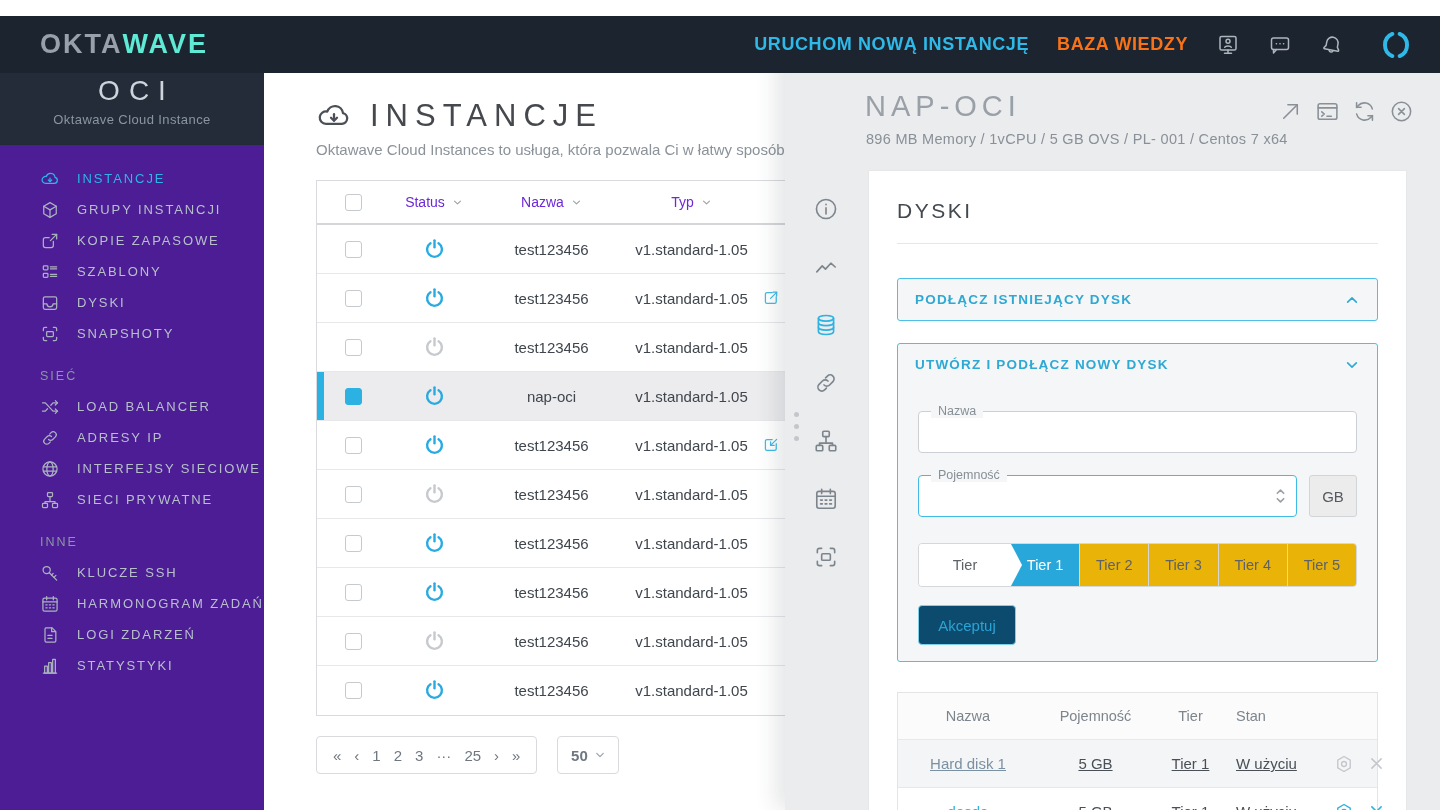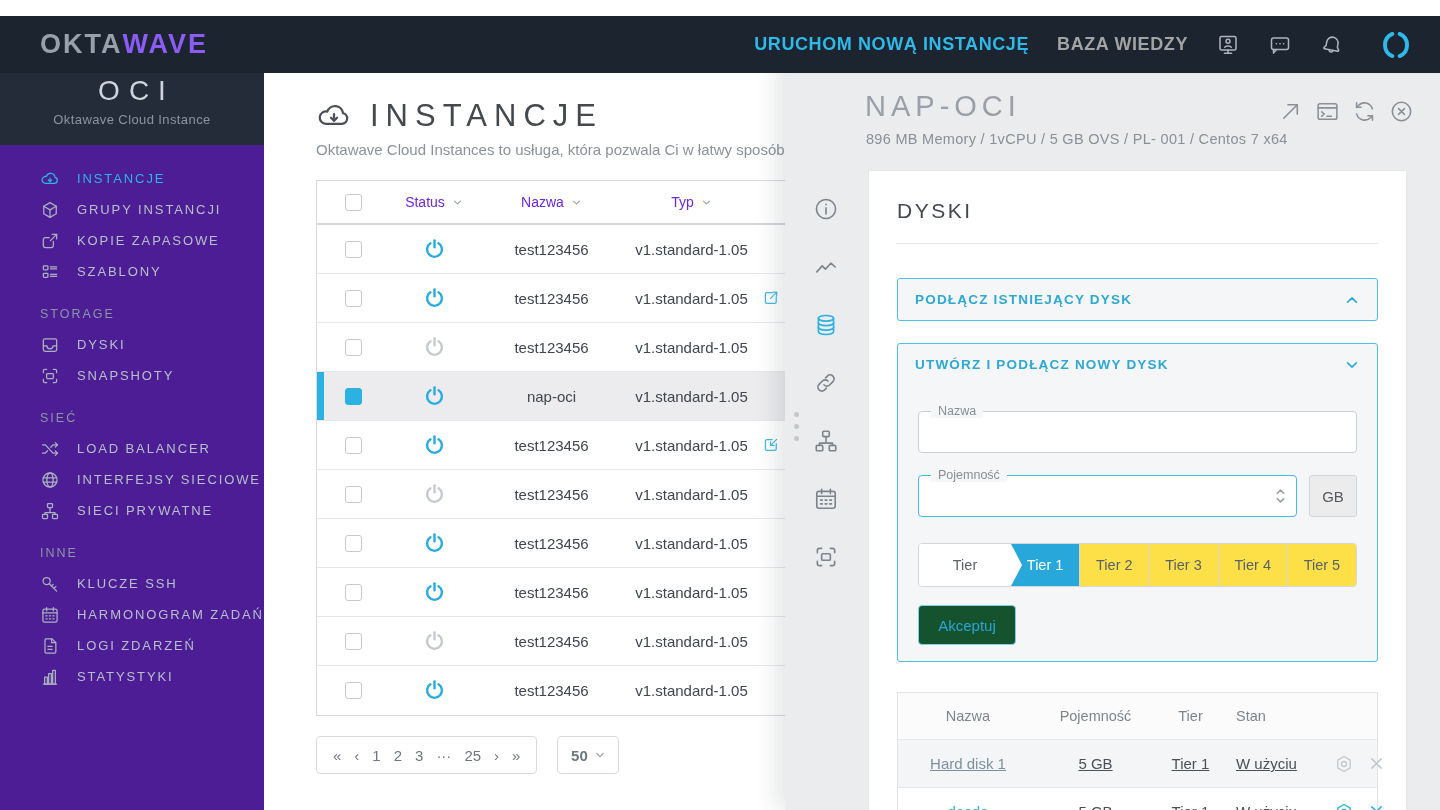--- a/index.html
+++ b/index.html
@@ -8,25 +8,25 @@
   .canvas { position:relative; width:1440px; height:810px; overflow:hidden; background:#fff; margin:0 auto; }
 
   svg { display:block; }
   .ic svg { width:100%; height:100%; }
   .ic { display:inline-block; }
 
   
   .topbar { position:absolute; left:0; top:16px; width:1440px; height:57px; background:#1c2430; display:flex; align-items:center; z-index:20; }
   .logo { margin-left:40px; font-size:27px; font-weight:700; letter-spacing:2px; display:flex; }
   .logo .p1 { color:#98a1ab; }
-  .logo .p2 { color:#8b5cf6; }
+  .logo .p2 { color:#5eead4; }
   .topnav { margin-left:auto; display:flex; align-items:center; gap:28px; padding-right:26px; }
   .toplink { font-size:18px; letter-spacing:.6px; font-weight:700; cursor:pointer; }
   .toplink.cyan { color:#2fb9e8; }
-  .toplink.white { color:#a3a3a3; }
+  .toplink.white { color:#f97316; }
   .topicon { width:24px; height:24px; color:#aeb5bd; cursor:pointer; }
   .avatar { width:36px; height:36px; color:#2fb9e8; cursor:pointer; margin-left:6px; }
 
   
   .sidebar { position:absolute; left:0; top:57px; width:264px; height:753px; background:#4c1d95; z-index:10; }
   .side-head { height:88px; background:#242c39; display:flex; flex-direction:column; align-items:center; justify-content:center; border-bottom:1px solid #222a36; }
   .side-title { font-size:28px; font-weight:300; letter-spacing:9px; color:#cdd4db; padding-left:9px; }
   .side-sub { margin-top:5px; font-size:13px; color:#8a95a1; letter-spacing:.4px; }
   .menu { padding-top:18px; }
   .mitem { height:31px; display:flex; align-items:center; gap:17px; padding-left:40px; color:#b7c0ca; font-size:13px; letter-spacing:1.9px; cursor:pointer; }
@@ -96,23 +96,23 @@
   .field input { width:100%; height:100%; border:none; outline:none; background:transparent; padding:0 34px 0 14px; font-size:15px; color:#3f464d; font-family:inherit; }
   .caprow { margin-top:22px; display:flex; align-items:flex-start; gap:12px; }
   .field.cap { flex:1; border:1.5px solid #3fbbe6; }
   .spin { position:absolute; right:9px; top:50%; transform:translateY(-50%); width:13px; height:20px; color:#9aa0a7; cursor:pointer; }
   .unit { width:48px; height:42px; background:#ececed; border:1px solid #d2d5d8; border-radius:3px; display:flex; align-items:center; justify-content:center; font-size:15px; color:#55595e; }
 
   .tierctl { margin-top:26px; height:44px; display:flex; border:1px solid #d5d8da; border-radius:4px; background:#ececed; overflow:hidden; }
   .seg { display:flex; align-items:center; justify-content:center; font-size:14.5px; color:#5c6268; cursor:pointer; }
   .seg.first { width:92px; background:#fff; position:relative; z-index:2; color:#5c6268; }
   .seg.first::after { content:""; position:absolute; right:-11px; top:50%; transform:translateY(-50%); border-left:11px solid #fff; border-top:21px solid transparent; border-bottom:21px solid transparent; z-index:3; }
-  .seg.opt { flex:1; border-left:1px solid #d5d8da; background:#fde047; }
+  .seg.opt { flex:1; border-left:1px solid #d5d8da; background:#eab308; }
   .seg.opt.sel { background:#28a8da; color:#fff; border-left:none; }
-  .accept { margin-top:18px; width:98px; height:40px; background:#14532d; border:1.5px solid #7fd0eb; border-radius:4px; color:#2ba4d4; font-size:15px; font-family:inherit; cursor:pointer; }
+  .accept { margin-top:18px; width:98px; height:40px; background:#0c4a6e; border:1.5px solid #7fd0eb; border-radius:4px; color:#2ba4d4; font-size:15px; font-family:inherit; cursor:pointer; }
 
   .dtable { margin-top:30px; border:1px solid #e2e4e6; }
   .dhead { display:grid; grid-template-columns:140px 115px 75px 95px 1fr; height:46px; align-items:center; background:#fbfbfc; color:#7d858c; font-size:14.5px; }
   .dhead .dc { text-align:center; }
   .dhead .dc.st { text-align:left; padding-left:8px; }
   .drow { display:grid; grid-template-columns:140px 115px 75px 95px 1fr; height:48px; align-items:center; border-top:1px solid #e6e8ea; font-size:15px; color:#4a5056;text-decoration:underline; }
   .drow.muted { background:#f4f5f6; }
   .drow .dc { text-align:center; }
   .drow .dc.st { text-align:left; padding-left:8px; }
   .dlink { text-decoration:underline; cursor:pointer; }
@@ -211,21 +211,20 @@
             <svg viewBox="0 0 24 24" fill="none" stroke="currentColor" stroke-width="1.5" stroke-linecap="round" stroke-linejoin="round">
               <rect x="4" y="4.5" width="5.5" height="5" rx="1"></rect>
               <path d="M12.5 5.8h7.5M12.5 8.2h7.5"></path>
               <rect x="4" y="13.5" width="5.5" height="5" rx="1"></rect>
               <path d="M12.5 14.8h7.5M12.5 17.2h7.5"></path>
             </svg>
           </span>
         <span>SZABLONY</span>
       </div>
 
-      <div class="msec">STORAGE</div>
       <div class="mitem">
         <span class="mi ic">
             <svg viewBox="0 0 24 24" fill="none" stroke="currentColor" stroke-width="1.5" stroke-linecap="round" stroke-linejoin="round">
               <rect x="4" y="4.5" width="16" height="15" rx="2"></rect>
               <path d="M4 13h4.3a3.7 3.7 0 0 0 7.4 0H20"></path>
             </svg>
           </span>
         <span>DYSKI</span>
       </div>
       <div class="mitem">
@@ -246,20 +245,29 @@
         <span class="mi ic">
             <svg viewBox="0 0 24 24" fill="none" stroke="currentColor" stroke-width="1.5" stroke-linecap="round" stroke-linejoin="round">
               <path d="M3 7h3.4l9.2 10H21"></path>
               <path d="M3 17h3.4l2.6-2.9"></path>
               <path d="M13 9.9L15.6 7H21"></path>
               <path d="M18.4 4.4L21 7l-2.6 2.6"></path>
               <path d="M18.4 14.4L21 17l-2.6 2.6"></path>
             </svg>
           </span>
         <span>LOAD BALANCER</span>
+      </div>
+      <div class="mitem">
+        <span class="mi ic">
+            <svg viewBox="0 0 24 24" fill="none" stroke="currentColor" stroke-width="1.5" stroke-linecap="round" stroke-linejoin="round">
+              <path d="M10.2 13.8a3.6 3.6 0 0 0 5.1 0l3.1-3.1a3.6 3.6 0 0 0-5.1-5.1l-1.7 1.7"></path>
+              <path d="M13.8 10.2a3.6 3.6 0 0 0-5.1 0l-3.1 3.1a3.6 3.6 0 0 0 5.1 5.1l1.7-1.7"></path>
+            </svg>
+          </span>
+        <span>ADRESY IP</span>
       </div>
       <div class="mitem">
         <span class="mi ic">
             <svg viewBox="0 0 24 24" fill="none" stroke="currentColor" stroke-width="1.5" stroke-linecap="round" stroke-linejoin="round">
               <circle cx="12" cy="12" r="8.5"></circle>
               <ellipse cx="12" cy="12" rx="3.8" ry="8.5"></ellipse>
               <path d="M4.1 9.5h15.8M4.1 14.5h15.8"></path>
             </svg>
           </span>
         <span>INTERFEJSY SIECIOWE</span>

